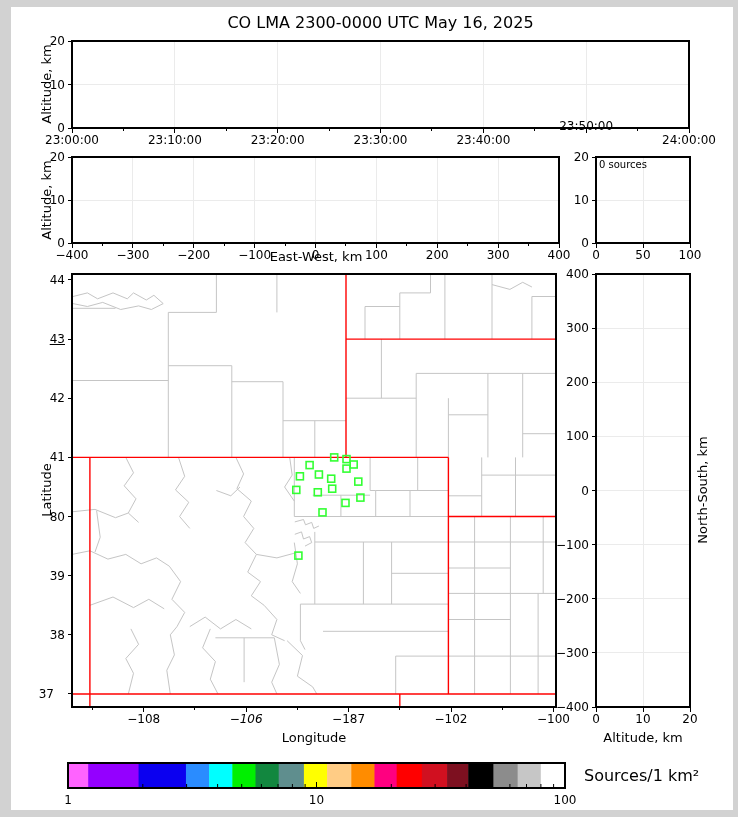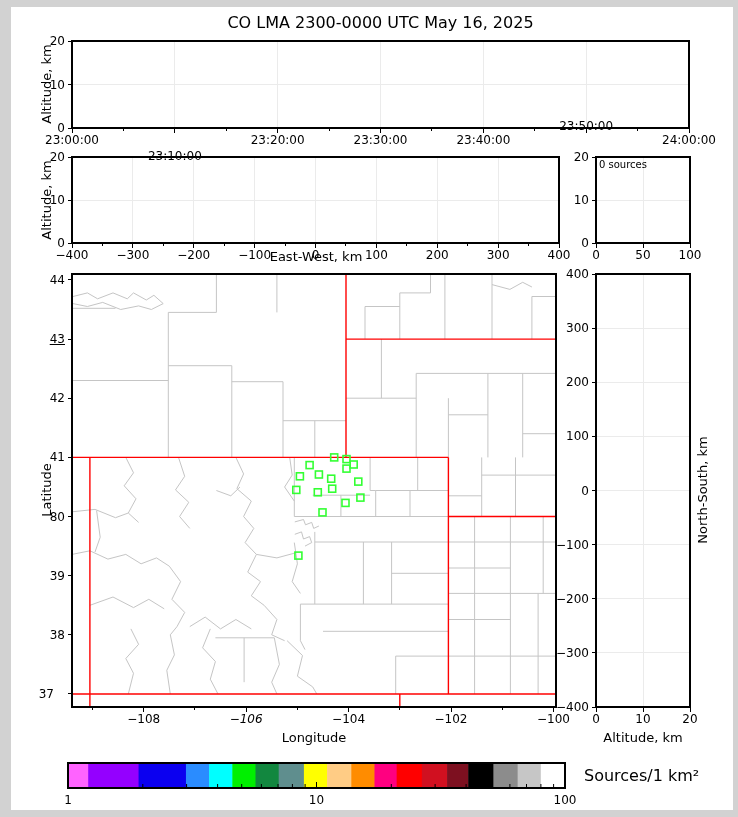--- a/index.html
+++ b/index.html
@@ -281,21 +281,21 @@
     <line x1="526.5" y1="784" x2="526.5" y2="788" stroke="#000" stroke-width="1"></line>
     <line x1="540.9" y1="784" x2="540.9" y2="788" stroke="#000" stroke-width="1"></line>
     <line x1="553.6" y1="784" x2="553.6" y2="788" stroke="#000" stroke-width="1"></line>
     <line x1="68" y1="782" x2="68" y2="788" stroke="#000" stroke-width="1" shape-rendering="crispEdges"></line>
     <line x1="316.5" y1="782" x2="316.5" y2="788" stroke="#000" stroke-width="1" shape-rendering="crispEdges"></line>
     <line x1="565" y1="782" x2="565" y2="788" stroke="#000" stroke-width="1" shape-rendering="crispEdges"></line>
   </svg>
 
 <div id="ticklayer">
     <span class="tick" style="left: 72px; top: 134px; transform: translateX(-50%);">23:00:00</span>
-    <span class="tick" style="left: 174.833px; top: 150px; transform: translateX(-50%);">23:10:00</span>
+    <span class="tick" style="left: 174.833px; top: 134px; transform: translateX(-50%);">23:10:00</span>
     <span class="tick" style="left: 277.667px; top: 134px; transform: translateX(-50%);">23:20:00</span>
     <span class="tick" style="left: 380.5px; top: 134px; transform: translateX(-50%);">23:30:00</span>
     <span class="tick" style="left: 483.333px; top: 134px; transform: translateX(-50%);">23:40:00</span>
     <span class="tick" style="left: 586.167px; top: 120px; transform: translateX(-50%);">23:50:00</span>
     <span class="tick" style="left: 689px; top: 134px; transform: translateX(-50%);">24:00:00</span>
     <span class="tick" style="left: 65px; top: 128px; transform: translate(-100%, -50%);">0</span>
     <span class="tick" style="left: 65px; top: 84.5px; transform: translate(-100%, -50%);">10</span>
     <span class="tick" style="left: 65px; top: 41px; transform: translate(-100%, -50%);">20</span>
     <span class="tick" style="left: 72px; top: 249px; transform: translateX(-50%);">−400</span>
     <span class="tick" style="left: 132.875px; top: 249px; transform: translateX(-50%);">−300</span>
@@ -310,21 +310,21 @@
     <span class="tick" style="left: 65px; top: 200px; transform: translate(-100%, -50%);">10</span>
     <span class="tick" style="left: 65px; top: 157px; transform: translate(-100%, -50%);">20</span>
     <span class="tick" style="left: 596px; top: 249px; transform: translateX(-50%);">0</span>
     <span class="tick" style="left: 643px; top: 249px; transform: translateX(-50%);">50</span>
     <span class="tick" style="left: 690px; top: 249px; transform: translateX(-50%);">100</span>
     <span class="tick" style="left: 589px; top: 243px; transform: translate(-100%, -50%);">0</span>
     <span class="tick" style="left: 589px; top: 200px; transform: translate(-100%, -50%);">10</span>
     <span class="tick" style="left: 589px; top: 157px; transform: translate(-100%, -50%);">20</span>
     <span class="tick" style="left: 143.704px; top: 713px; transform: translateX(-50%);">−108</span>
     <span class="tick" style="left: 246.138px; top: 713px; transform: translateX(-50%); font-style: italic;">−106</span>
-    <span class="tick" style="left: 348.571px; top: 713px; transform: translateX(-50%);">−104</span>
+    <span class="tick" style="left: 348.571px; top: 713px; transform: translateX(-50%);">−187</span>
     <span class="tick" style="left: 451.005px; top: 713px; transform: translateX(-50%);">−102</span>
     <span class="tick" style="left: 553.439px; top: 713px; transform: translateX(-50%);">−100</span>
     <span class="tick" style="left: 54px; top: 693.986px; transform: translate(-100%, -50%);">37</span>
     <span class="tick" style="left: 65px; top: 634.833px; transform: translate(-100%, -50%);">38</span>
     <span class="tick" style="left: 65px; top: 575.68px; transform: translate(-100%, -50%);">39</span>
     <span class="tick" style="left: 65px; top: 516.527px; transform: translate(-100%, -50%);">80</span>
     <span class="tick" style="left: 65px; top: 457.374px; transform: translate(-100%, -50%);">41</span>
     <span class="tick" style="left: 65px; top: 398.221px; transform: translate(-100%, -50%);">42</span>
     <span class="tick" style="left: 65px; top: 339.068px; transform: translate(-100%, -50%); text-decoration: underline;">43</span>
     <span class="tick" style="left: 65px; top: 279.915px; transform: translate(-100%, -50%);">44</span>

